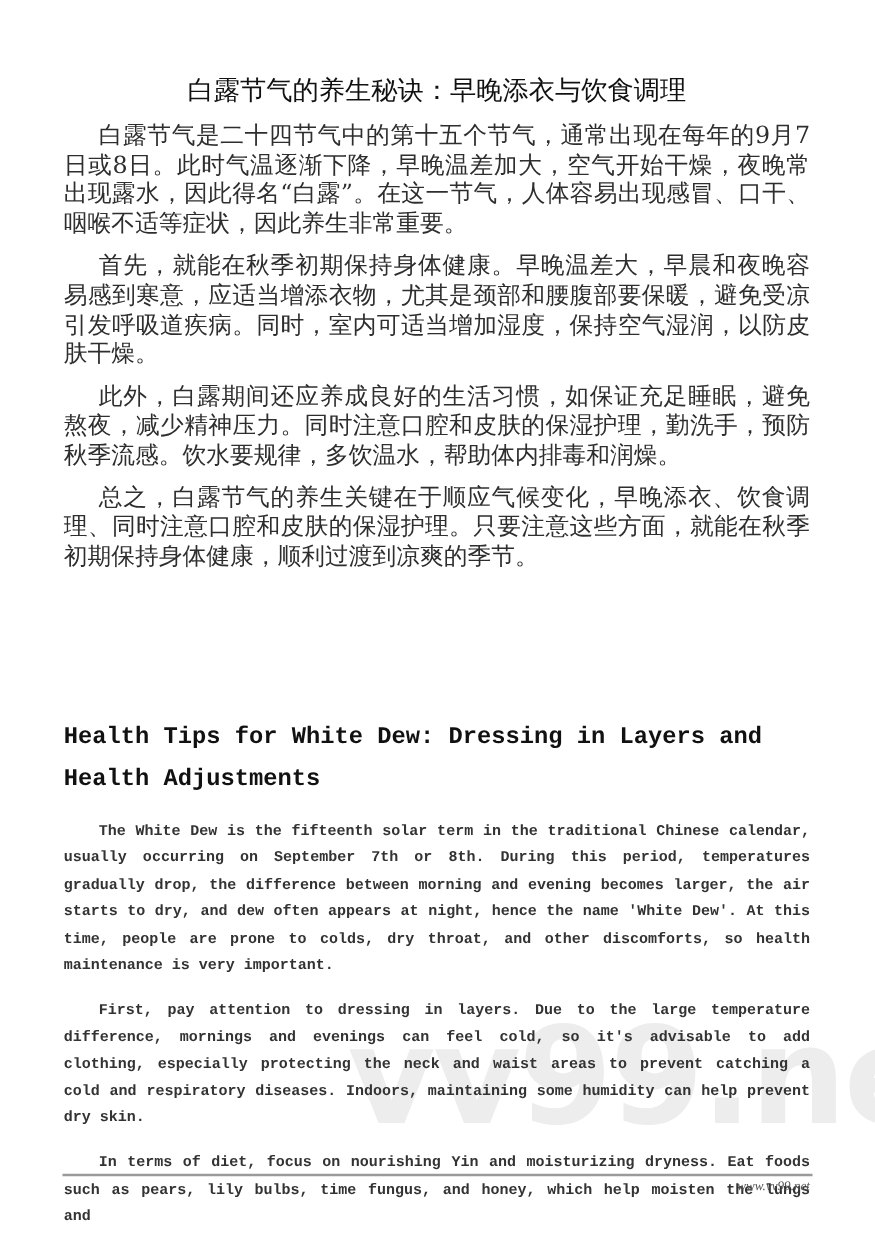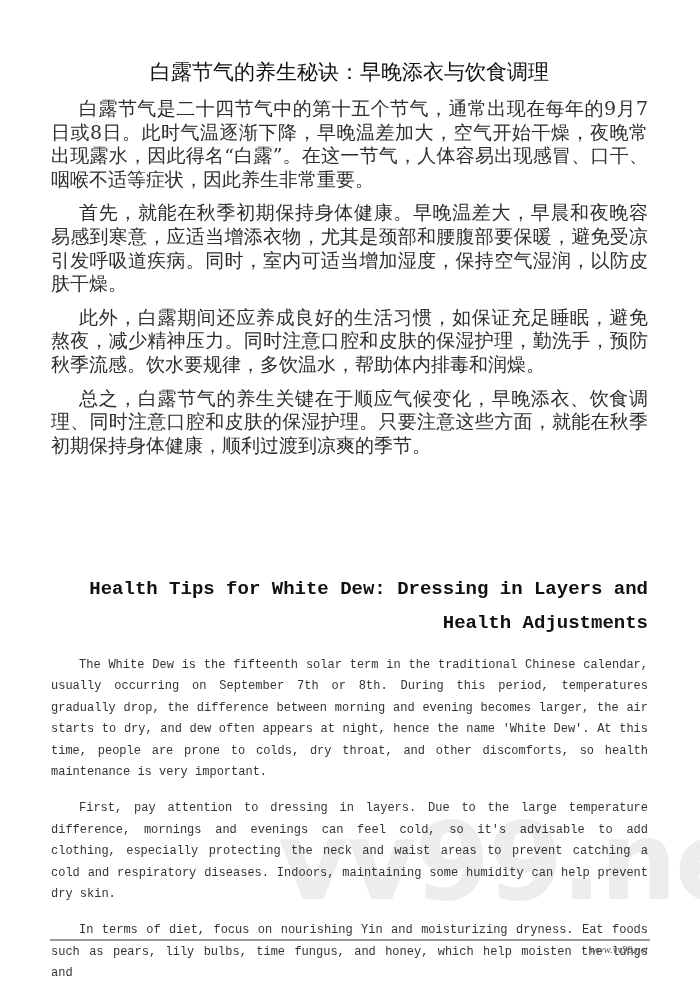--- a/index.html
+++ b/index.html
@@ -61,42 +61,42 @@
       text-align: justify;
       margin: 0 0 10px 0;
       color: #2e2e2e;
     }
     .zh-p.indent { text-indent: 28px; }
     .en-title {
       position: absolute;
       left: 0;
       top: 572px;
       width: 597px;
-      text-align: right;
+      text-align: left;
       font-family: "Liberation Mono", "DejaVu Sans Mono", monospace;
       font-size: 19px;
       line-height: 34px;
       color: #111;
       margin: 0;
     }
     .en-body {
       position: absolute;
       left: 0;
       top: 655px;
       width: 597px;
     }
     .en-p {
       font-family: "Liberation Mono", "DejaVu Sans Mono", monospace;
       font-size: 12px;
       line-height: 21.4px;
       text-align: justify;
       margin: 0 0 15px 0;
       color: #333;
     }
-    .en-p.indent { text-indent: 28px; }
+    .en-p.indent { text-indent: 28px; font-weight: bold; }
     .footer-rule {
       position: absolute;
       left: 50px;
       top: 939px;
       width: 600px;
       height: 2px;
       background: #9a9a9a;
       z-index: 1;
     }
     .footer-url {

